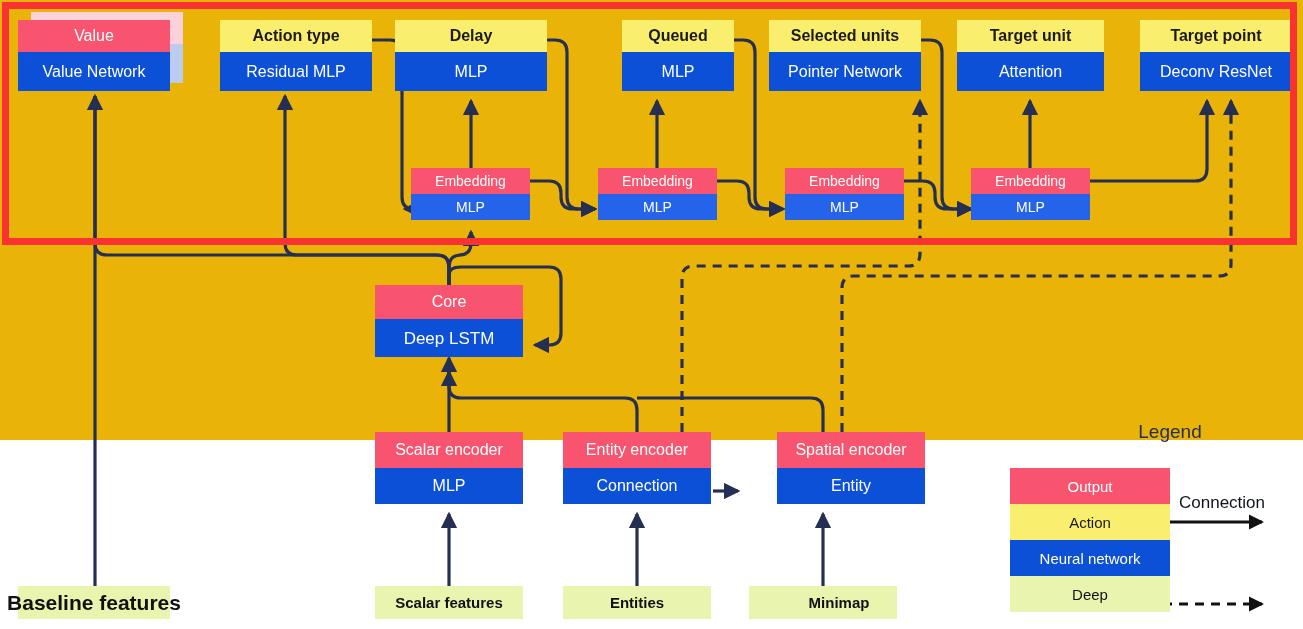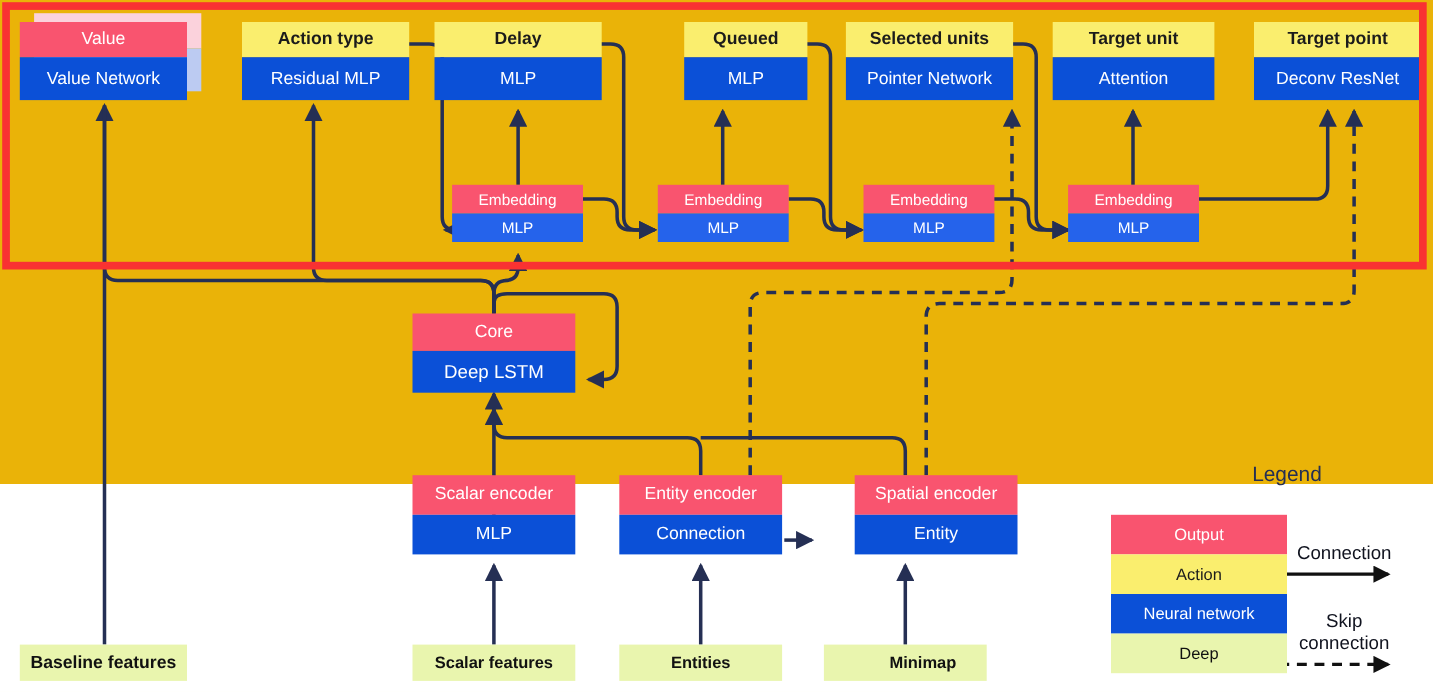--- a/index.html
+++ b/index.html
@@ -181,21 +181,21 @@
     <div class="cell cap-output">Entity encoder</div>
     <div class="cell nn-deep">Connection</div>
   </div>
 
   <div class="node sz-enc" style="left:749px;top:432px;width:148px;z-index:10;margin-left:28px;">
     <div class="cell cap-output">Spatial encoder</div>
     <div class="cell nn-deep">Entity</div>
   </div>
 
   <div class="node" style="left:18px;top:586px;width:152px;z-index:10;">
-    <div class="cell in-box" style="height:33px;font-size:16px;">Baseline features</div>
+    <div class="cell in-box" style="height:33px;font-size:21px;">Baseline features</div>
   </div>
   <div class="node" style="left:375px;top:586px;width:148px;z-index:10;">
     <div class="cell in-box" style="height:33px;font-size:15px;">Scalar features</div>
   </div>
   <div class="node" style="left:563px;top:586px;width:148px;z-index:10;">
     <div class="cell in-box" style="height:33px;font-size:15px;">Entities</div>
   </div>
   <div class="node" style="left:749px;top:586px;width:148px;z-index:10;">
     <div class="cell in-box" style="height:33px;font-size:15px;padding-left:32px;">Minimap</div>
   </div>
@@ -205,16 +205,14 @@
   <div class="legend-title" style="left:1090px;top:421px;width:160px;text-align:center;">Legend</div>
 
   <div class="legend-stack" style="left:1010px;top:468px;">
     <div class="cell cap-output">Output</div>
     <div class="cell cap-action">Action</div>
     <div class="cell nn-deep">Neural network</div>
     <div class="cell in-box">Deep</div>
   </div>
 
   <div class="legend-lbl" style="left:1163px;top:493px;width:118px;">Connection</div>
-  <div class="legend-lbl" style="left:1163px;top:555px;width:118px;white-space:pre-line;">Skip
-connection</div>
 
 </div>
 
 </body></html>

